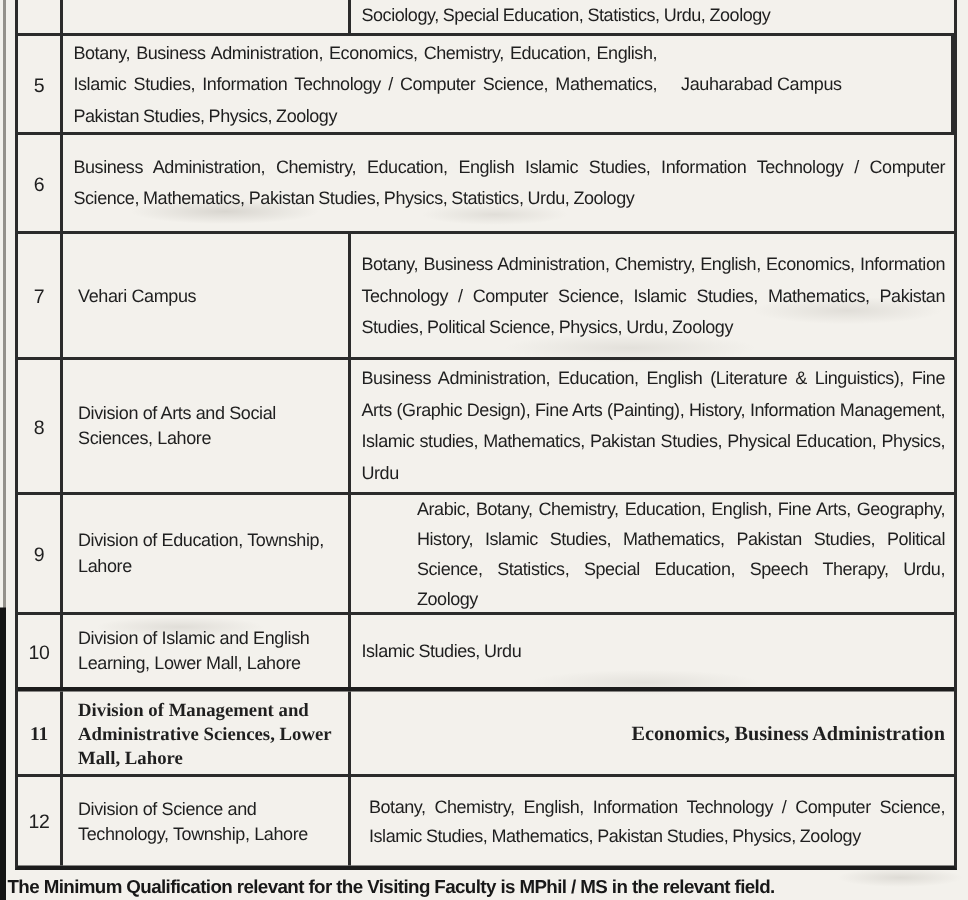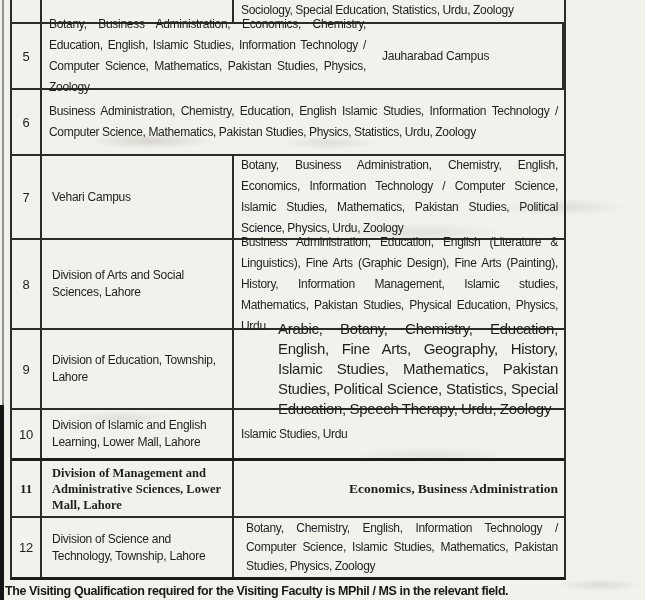--- a/index.html
+++ b/index.html
@@ -42,21 +42,21 @@
       radial-gradient(ellipse 120px 14px at 420px 232px, rgba(110,104,94,0.12), transparent 70%),
       radial-gradient(ellipse 80px 10px at 120px 418px, rgba(110,104,94,0.14), transparent 70%),
       radial-gradient(ellipse 110px 12px at 430px 455px, rgba(110,104,94,0.11), transparent 70%),
       radial-gradient(ellipse 60px 9px at 600px 585px, rgba(110,104,94,0.16), transparent 70%);
   }
 
   
   .doc-table {
     position: absolute;
     left: 10px; top: 0;
-    width: 556px;
+    width: 628px;
     border-left: 2px solid #2b2b2b;
     border-right: 2px solid #2b2b2b;
     border-bottom: 3px solid #1c1c1c;
     box-sizing: border-box;
   }
   .row {
     display: flex;
     box-sizing: border-box;
     border-bottom: 2px solid #2b2b2b;
   }
@@ -89,21 +89,21 @@
   .subj > span { display: block; width: 100%; text-align: justify; }
 
   
   .r0 { height: 24px; }
   .r0 .subj { align-items: flex-start; padding-top: 0; line-height: 20px; }
   .r1 { height: 66px; }
   .r2 { height: 66px; }
   .r3 { height: 84px; }
   .r4 { height: 90px; }
   .r5 { height: 80px; }
-  .r5 .subj { line-height: 20px; font-size: 15px; padding-left: 44px; }
+  .r5 .subj { line-height: 20px; font-size: 12px; padding-left: 44px; }
   .r6 { height: 51px; border-bottom-width: 3px; border-bottom-color: #1c1c1c; }
   .r7 { height: 57px; }
   .r8 { height: 59px; border-bottom: none; }
   .r8 .subj { line-height: 19px; padding-left: 12px; }
 
   
   .serif-bold, .serif-bold .num, .serif-bold .name, .serif-bold .subj {
     font-family: "Liberation Serif", serif;
     font-weight: bold;
   }
@@ -198,15 +198,15 @@
     <div class="row r8">
       <div class="cell num">12</div>
       <div class="cell name">Division of Science and Technology, Township, Lahore</div>
       <div class="cell subj">
           <span>Botany, Chemistry, English, Information Technology / Computer Science, Islamic Studies, Mathematics, Pakistan Studies, Physics, Zoology</span>
         </div>
     </div>
 
   </div>
 
-  <div class="footer-note">The Visiting Qualification required for the Visiting Faculty is MPhil / MS in the relevant field.</div>
+  <div class="footer-note">The Minimum Qualification relevant for the Visiting Faculty is MPhil / MS in the relevant field.</div>
 
 </div>
 
 </body></html>

